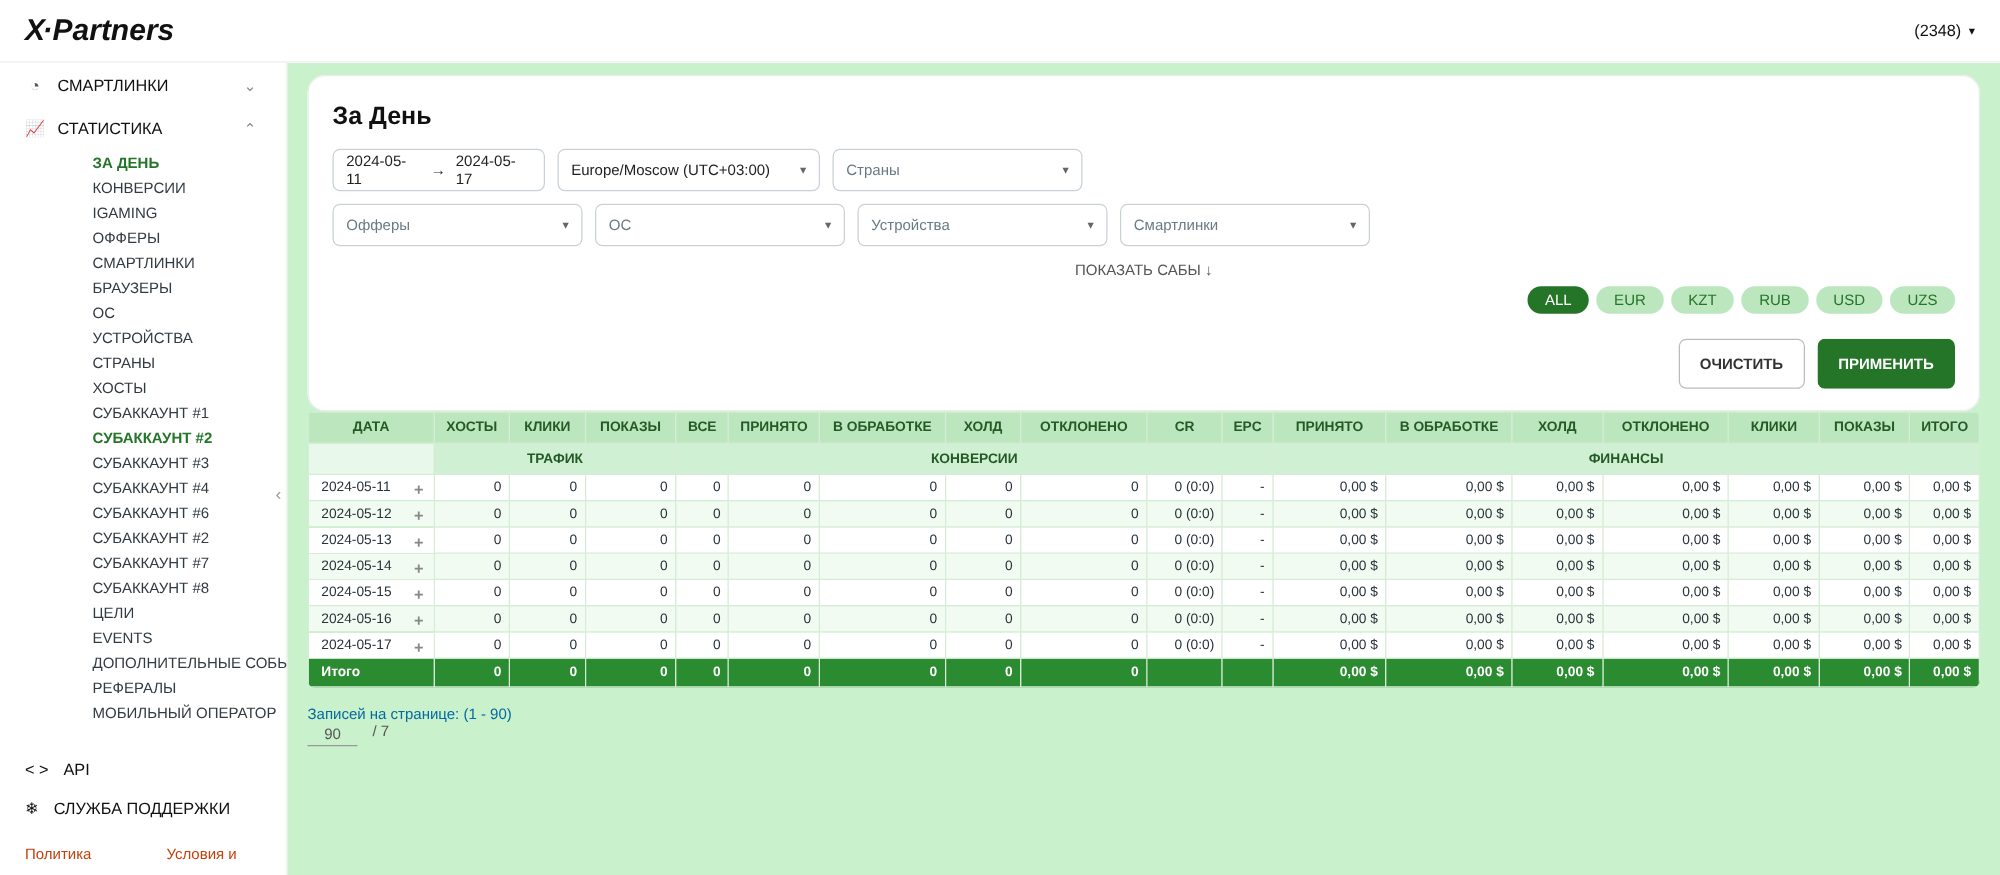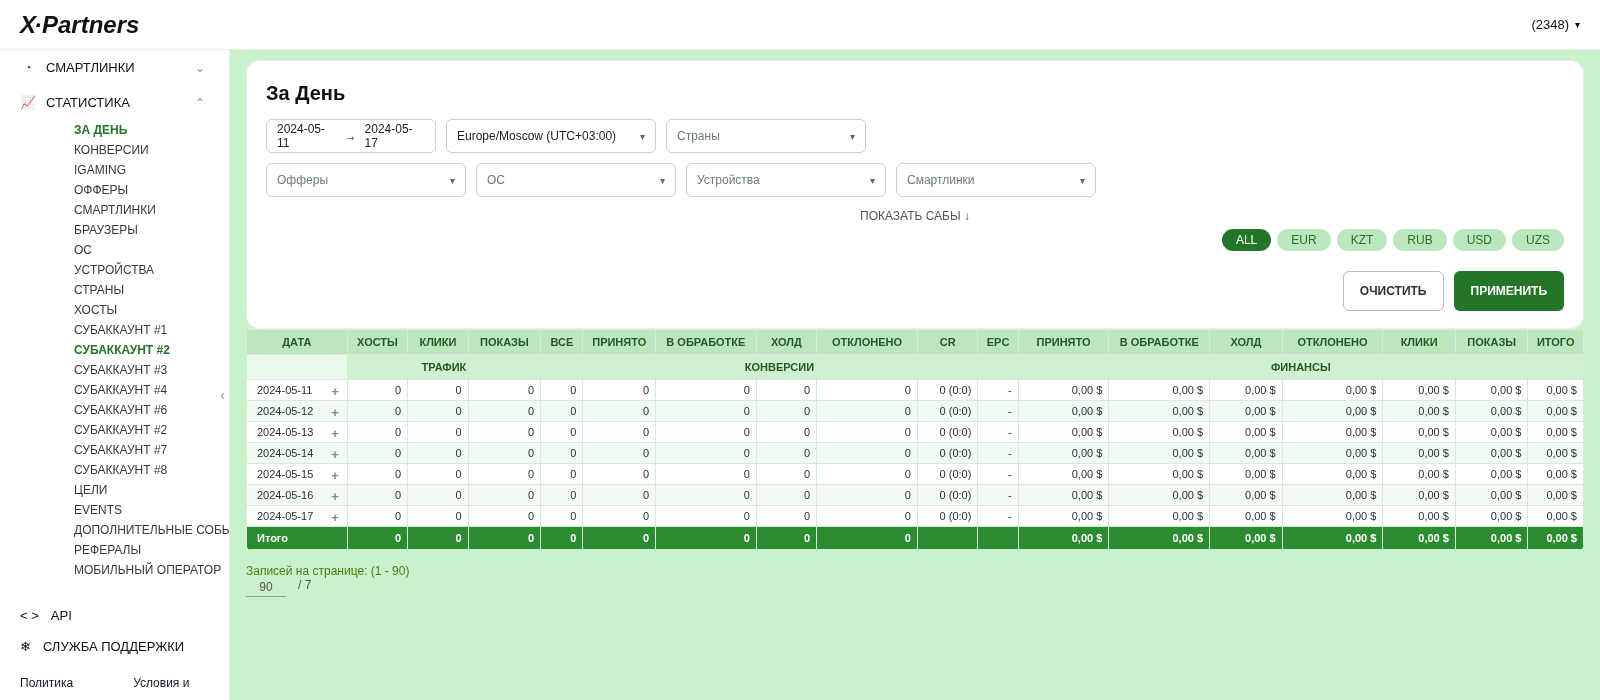--- a/index.html
+++ b/index.html
@@ -33,21 +33,21 @@
 .side-section .lbl{display:flex;align-items:center;gap:10px;font-size:13px;color:#111;}
 .side-section .icon{width:16px;display:inline-block;text-align:center;color:#555;}
 .side-section .chev{color:#888;font-size:12px;}
 .sub-list{padding-left:74px;}
 .sub-list .item{padding:3px 0;font-size:12px;color:#323b42;cursor:pointer;white-space:nowrap;}
 .sub-list .item.active{color:var(--green-dark);font-weight:700;}
 .sidebar-foot{padding:18px 20px 8px 20px;border-top:1px solid transparent;}
 .sidebar-foot .row{display:flex;align-items:center;gap:12px;padding:8px 0;font-size:13px;color:#111;cursor:pointer;}
 .collapse-handle{position:absolute;right:4px;top:50%;transform:translateY(12px);color:#999;font-size:14px;cursor:pointer;}
 .policy-row{display:flex;gap:60px;padding:6px 20px 10px 20px;font-size:12px;}
-.policy-row a{color:#0f172a;text-decoration:none;cursor:pointer;}
+.policy-row a{color:#c2410c;text-decoration:none;cursor:pointer;}
 
 
 .content{flex:1;background:#c8f1cc;padding:10px 16px 16px 16px;overflow:auto;position:relative;}
 .panel{background:#fff;border-radius:14px;padding:18px 20px;box-shadow:0 0 0 1px #e7efe8 inset;}
 .page-title{font-size:20px;font-weight:700;margin:4px 0 14px 0;color:#111;}
 .filters-row{display:flex;gap:10px;flex-wrap:wrap;margin-bottom:10px;}
 .f-box{height:34px;border:1px solid var(--border);border-radius:6px;display:flex;align-items:center;padding:0 10px;font-size:12px;color:#222;background:#fff;cursor:pointer;gap:8px;}
 .f-box.placeholder{color:var(--muted);}
 .f-box .chev{margin-left:auto;font-size:10px;color:#666;}
 .f-date{width:170px;justify-content:space-between;}
@@ -72,21 +72,21 @@
 thead th{background:var(--green-table-header);font-weight:700;text-align:center;padding:6px 4px;color:#245a26;}
 thead th.group{background:var(--green-light);}
 thead th.blank{background:var(--green-xlight);}
 tbody td{background:#fff;padding:4px 6px;text-align:right;}
 tbody tr:nth-child(even) td{background:#f1fbf2;}
 tbody td.date-cell{text-align:left;position:relative;padding-left:10px;}
 .row-expand{position:absolute;right:8px;top:4px;color:#888;cursor:pointer;font-size:13px;font-weight:700;}
 tfoot td{background:var(--green-total);color:#fff;font-weight:700;padding:5px 6px;text-align:right;}
 tfoot td.date-cell{text-align:left;padding-left:10px;}
 .pager{display:flex;align-items:center;gap:10px;margin-top:14px;font-size:12px;color:#555;}
-.pager .label{color:#4d7c0f;}
+.pager .label{color:#0369a1;}
 .pager-box{width:40px;text-align:center;border-bottom:1px solid #999;padding:2px;}
 
 col.c-date{width:100px;}
 col.c-n{width:60px;}
 col.c-n2{width:72px;}
 col.c-cr{width:60px;}
 col.c-epc{width:40px;}
 col.c-m{width:90px;}
 col.c-total{width:55px;}
 </style>

